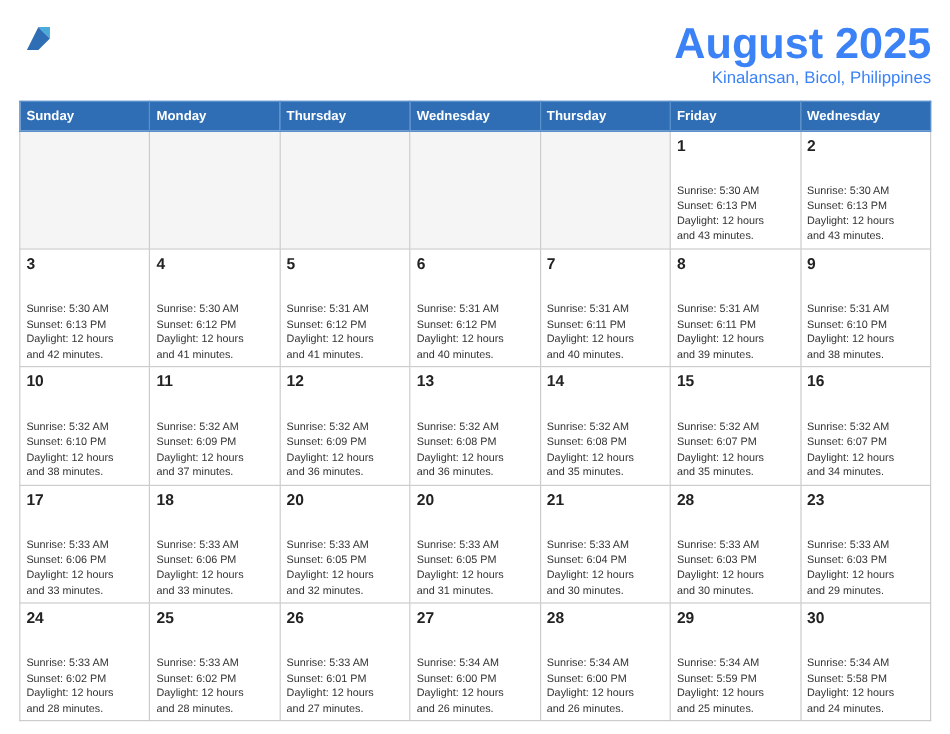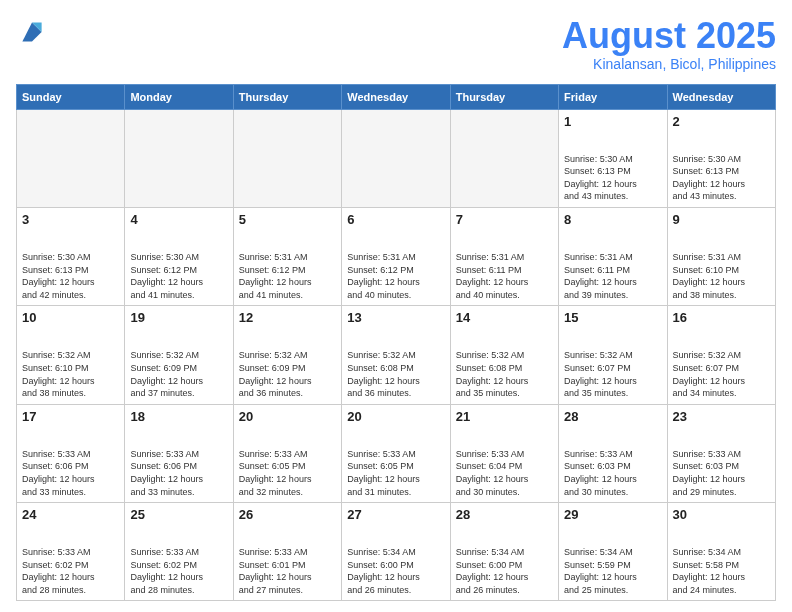--- a/index.html
+++ b/index.html
@@ -193,21 +193,21 @@
       </tr>
       <tr>
         <td>
           <span class="day-number">10</span>
           <div class="day-info" style="white-space: pre-line;">Sunrise: 5:32 AM
 Sunset: 6:10 PM
 Daylight: 12 hours
 and 38 minutes.</div>
         </td>
         <td>
-          <span class="day-number">19</span>
+          <span class="day-number">11</span>
           <div class="day-info" style="white-space: pre-line;">Sunrise: 5:32 AM
 Sunset: 6:09 PM
 Daylight: 12 hours
 and 37 minutes.</div>
         </td>
         <td>
           <span class="day-number">12</span>
           <div class="day-info" style="white-space: pre-line;">Sunrise: 5:32 AM
 Sunset: 6:09 PM
 Daylight: 12 hours

